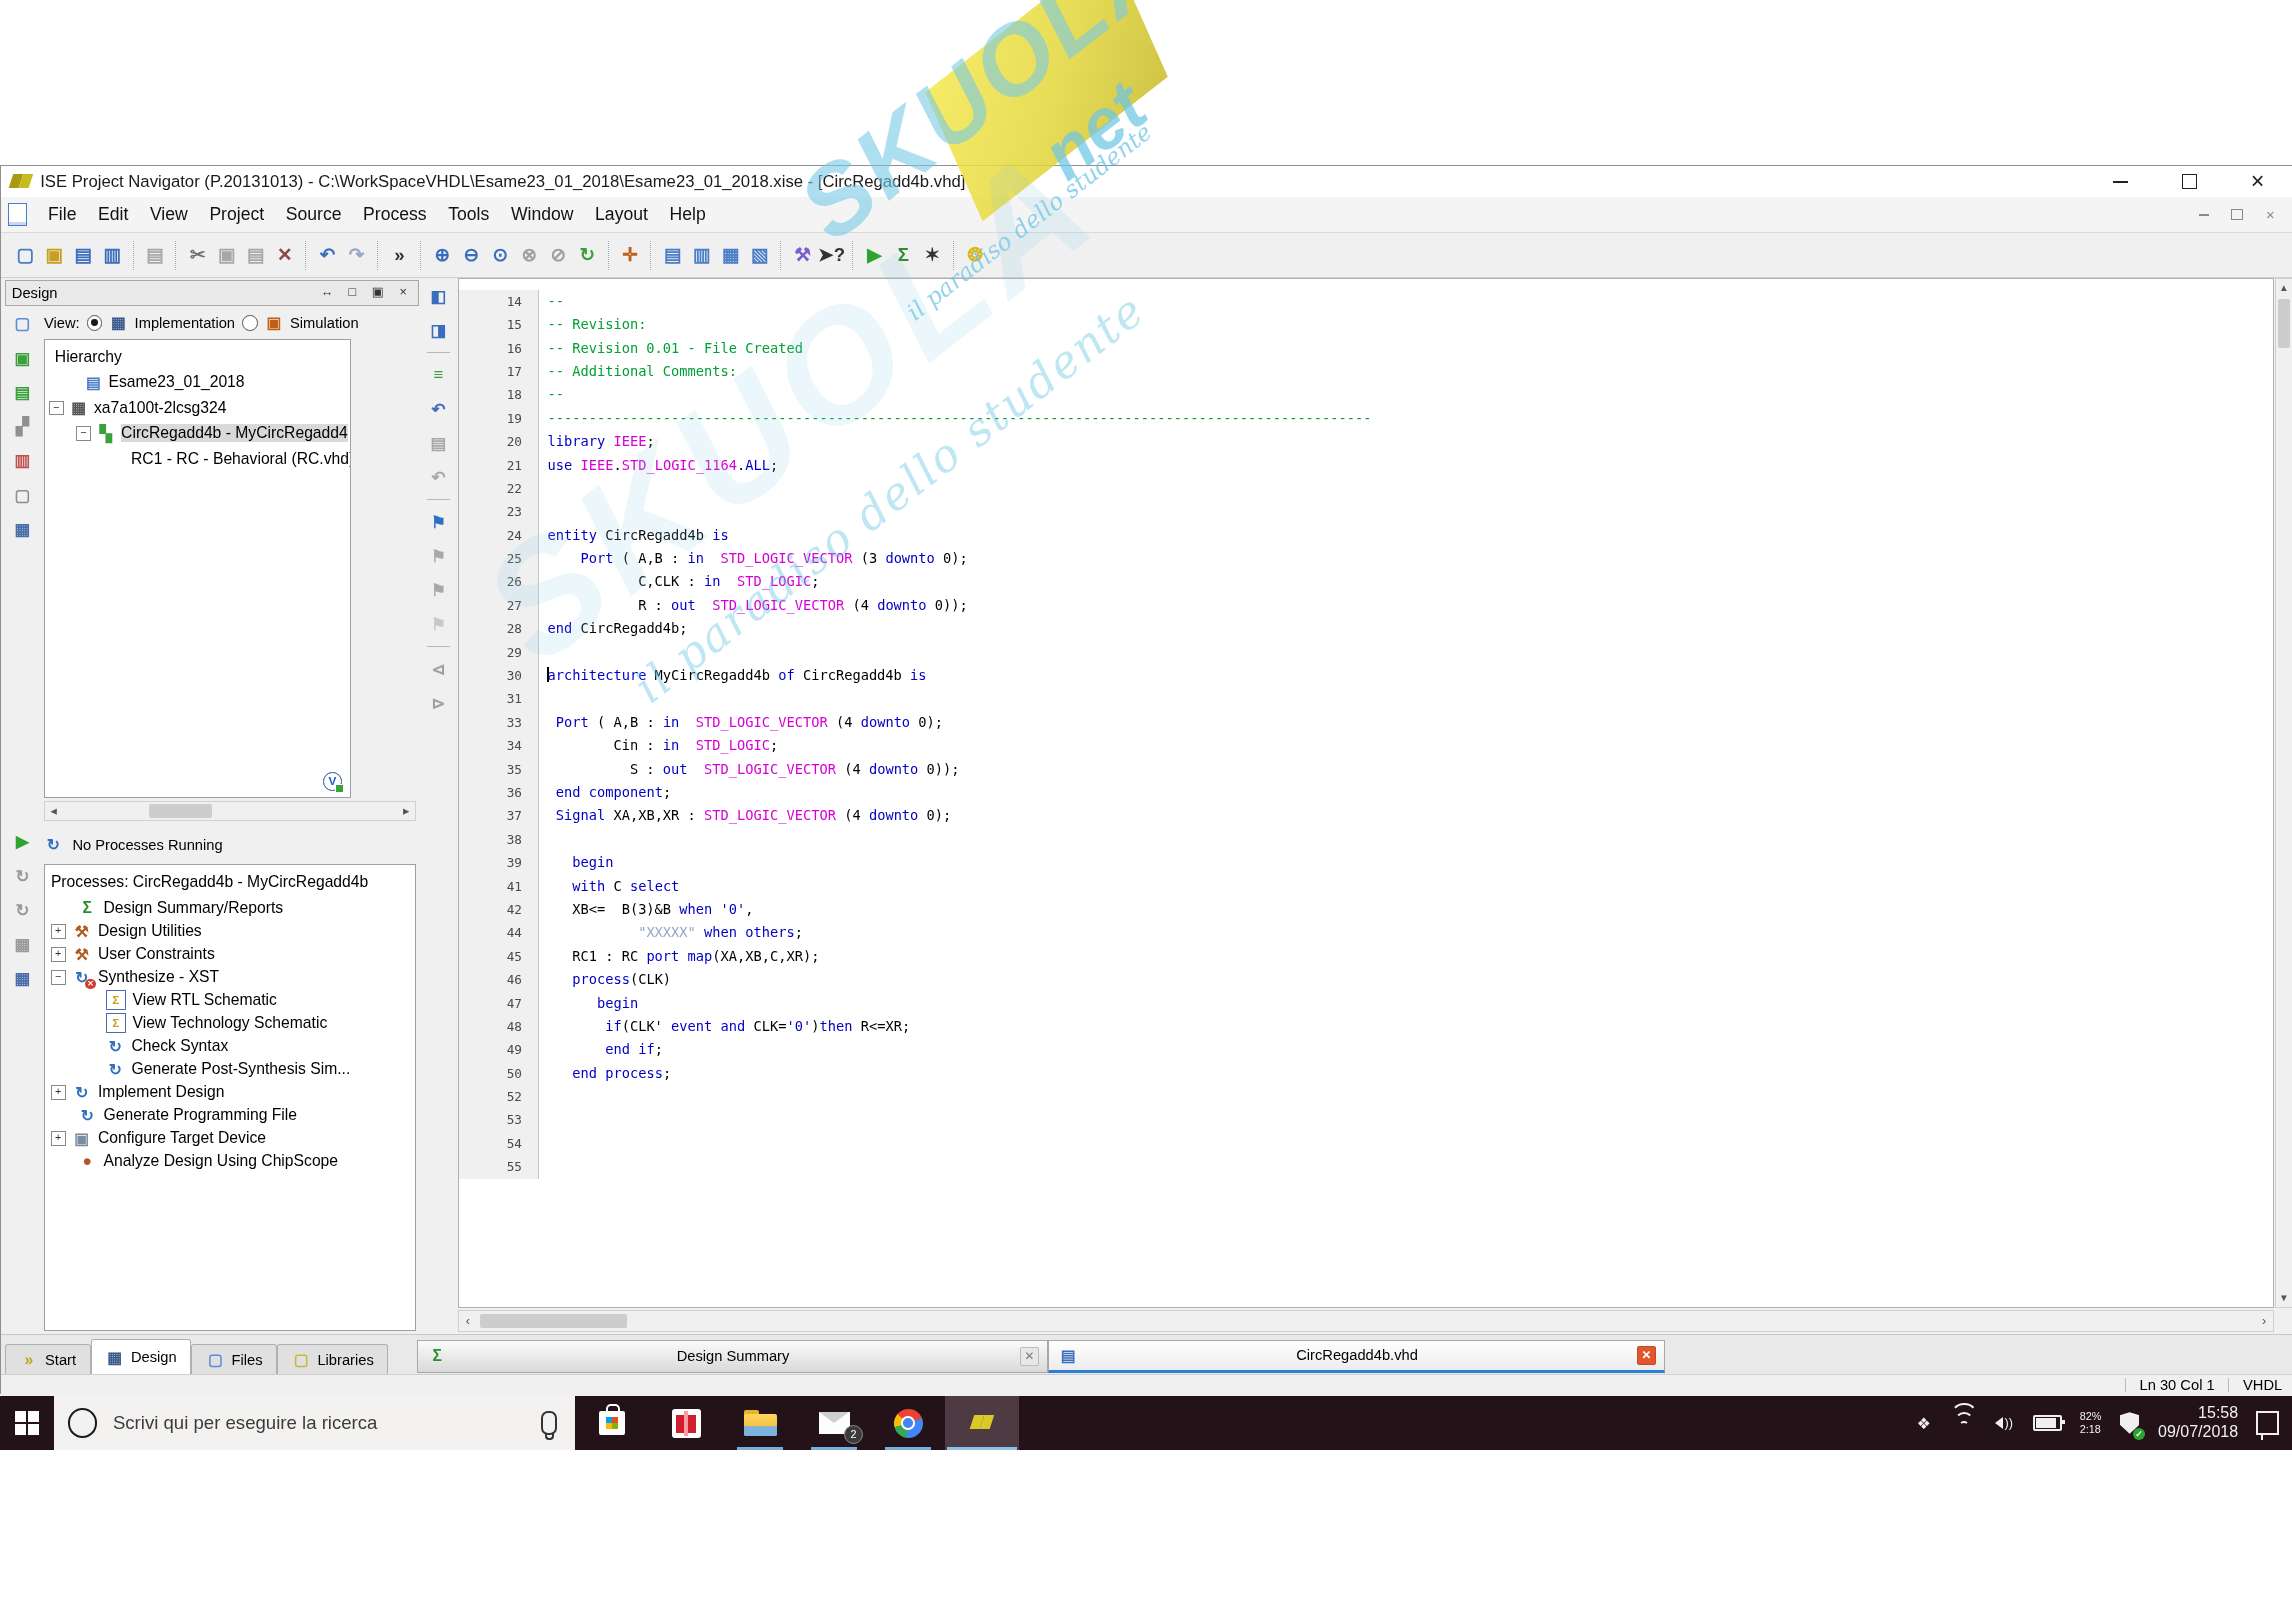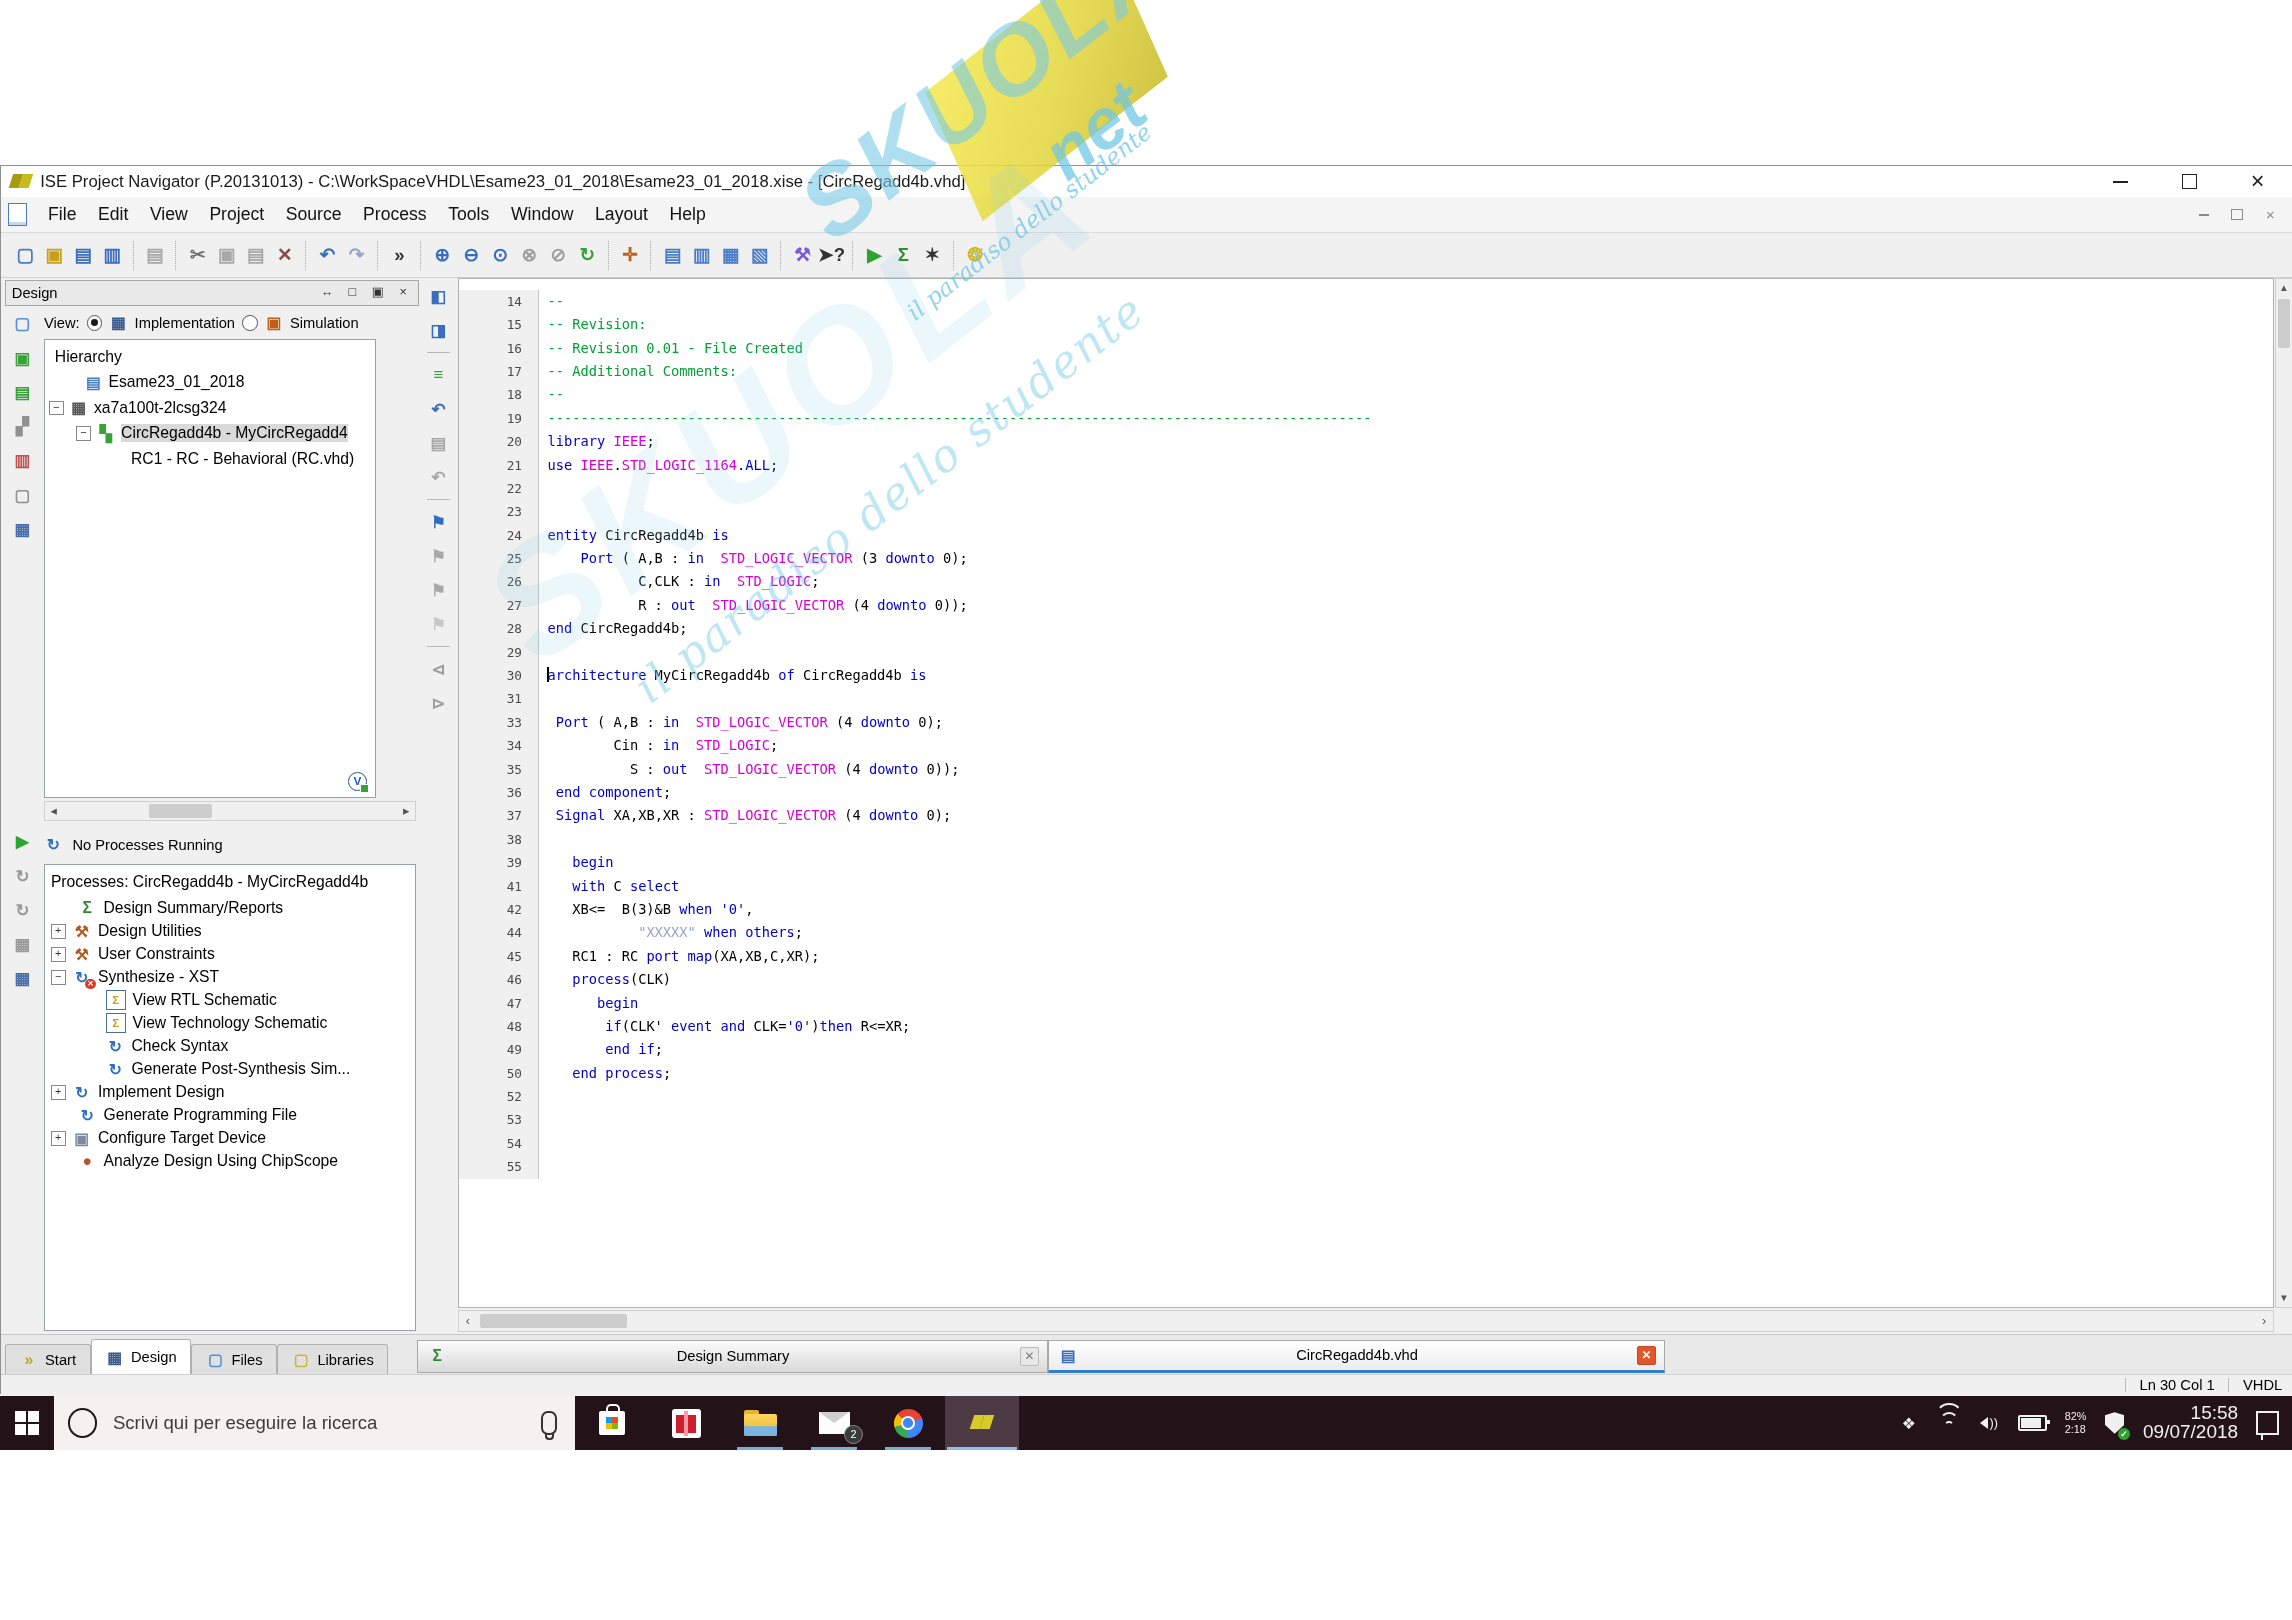--- a/index.html
+++ b/index.html
@@ -56,21 +56,21 @@
   .panel-hdr{position:absolute;left:3.9px;top:2px;width:414px;height:25.5px;background:#e9e9e9;
        border:1px solid #a8a8a8;box-sizing:border-box;display:flex;align-items:center;
        font-size:14.7px;padding:0 5.9px;}
   .panel-hdr .ph-btns{margin-left:auto;display:flex;gap:7.8px;color:#333;font-size:12.7px;}
   .ph-btn{width:17.6px;height:15.7px;text-align:center;line-height:15.7px;}
   #view-row{position:absolute;left:43px;top:31px;width:372px;height:27.4px;display:flex;
        align-items:center;gap:6.9px;font-size:14.7px;}
   .radio{width:13.7px;height:13.7px;border:1px solid #555;border-radius:50%;background:#fff;
        display:inline-flex;align-items:center;justify-content:center;}
   .radio.sel::after{content:"";width:6.9px;height:6.9px;border-radius:50%;background:#1a1a1a;}
-  #hier-box{position:absolute;left:43px;top:61px;width:332px;height:459px;background:#fff;
+  #hier-box{position:absolute;left:43px;top:61px;width:307px;height:459px;background:#fff;
        border:1px solid #98a0a8;box-sizing:border-box;overflow:hidden;font-size:15.7px;}
   #hier-label{padding:7.8px 0 3.9px 9.8px;}
   .h-row{height:25.5px;display:flex;align-items:center;gap:5.9px;white-space:nowrap;}
   .h-row.sel .h-label{background:#d9d9d9;}
   .exp{width:12.7px;height:12.7px;border:1px solid #888;background:#fff;font-size:10.8px;line-height:10.8px;
        text-align:center;flex:0 0 auto;color:#333;}
   .ti{display:inline-flex;align-items:center;justify-content:center;width:18.6px;height:18.6px;
        font-size:15.7px;font-weight:bold;position:relative;flex:0 0 auto;}
   .ti.box{border:1px solid #4a6ea8;background:#fff;font-size:11.8px;width:17.6px;height:17.6px;}
   .ti.badge::after{content:"";position:absolute;width:6.9px;height:6.9px;background:#3aa03a;
@@ -185,21 +185,21 @@
   .speaker .spk::before{content:"";}
   .battery{width:25.5px;height:12.7px;border:2px solid #f0f0f0;border-radius:2px;position:relative;}
   .battery::before{content:"";position:absolute;right:-4.9px;top:2.9px;width:2.9px;height:4.9px;background:#f0f0f0;}
   .battery::after{content:"";position:absolute;left:1px;top:1px;bottom:1px;width:80%;background:#f0f0f0;}
   .pct{font-size:10.8px;line-height:12.7px;text-align:left;}
   .shield{width:19.6px;height:21.6px;background:#f0f0f0;position:relative;
        clip-path:polygon(50% 0,100% 14%,100% 58%,50% 100%,0 58%,0 14%);}
   .shield-wrap{position:relative;}
   .shield-check{position:absolute;right:-4.9px;bottom:-2.9px;width:12.7px;height:12.7px;background:#2fa32f;
        border-radius:50%;color:#fff;font-size:8.8px;line-height:12.7px;text-align:center;font-weight:bold;}
-  .clock{text-align:right;font-size:19px;line-height:18.6px;}
+  .clock{text-align:right;font-size:16px;line-height:18.6px;}
   .action-ctr{width:19.6px;height:19.6px;border:2px solid #f0f0f0;position:relative;}
   .action-ctr::after{content:"";position:absolute;left:2.9px;bottom:-6.9px;width:6.9px;height:4.9px;
        border-left:2px solid #f0f0f0;}
 </style>
 </head>
 <body>
 
 <div class="wm wm-ribbon"></div>
 <div class="wm wm-brand">SKUOLA</div>
 <div class="wm wm-net">net</div>

